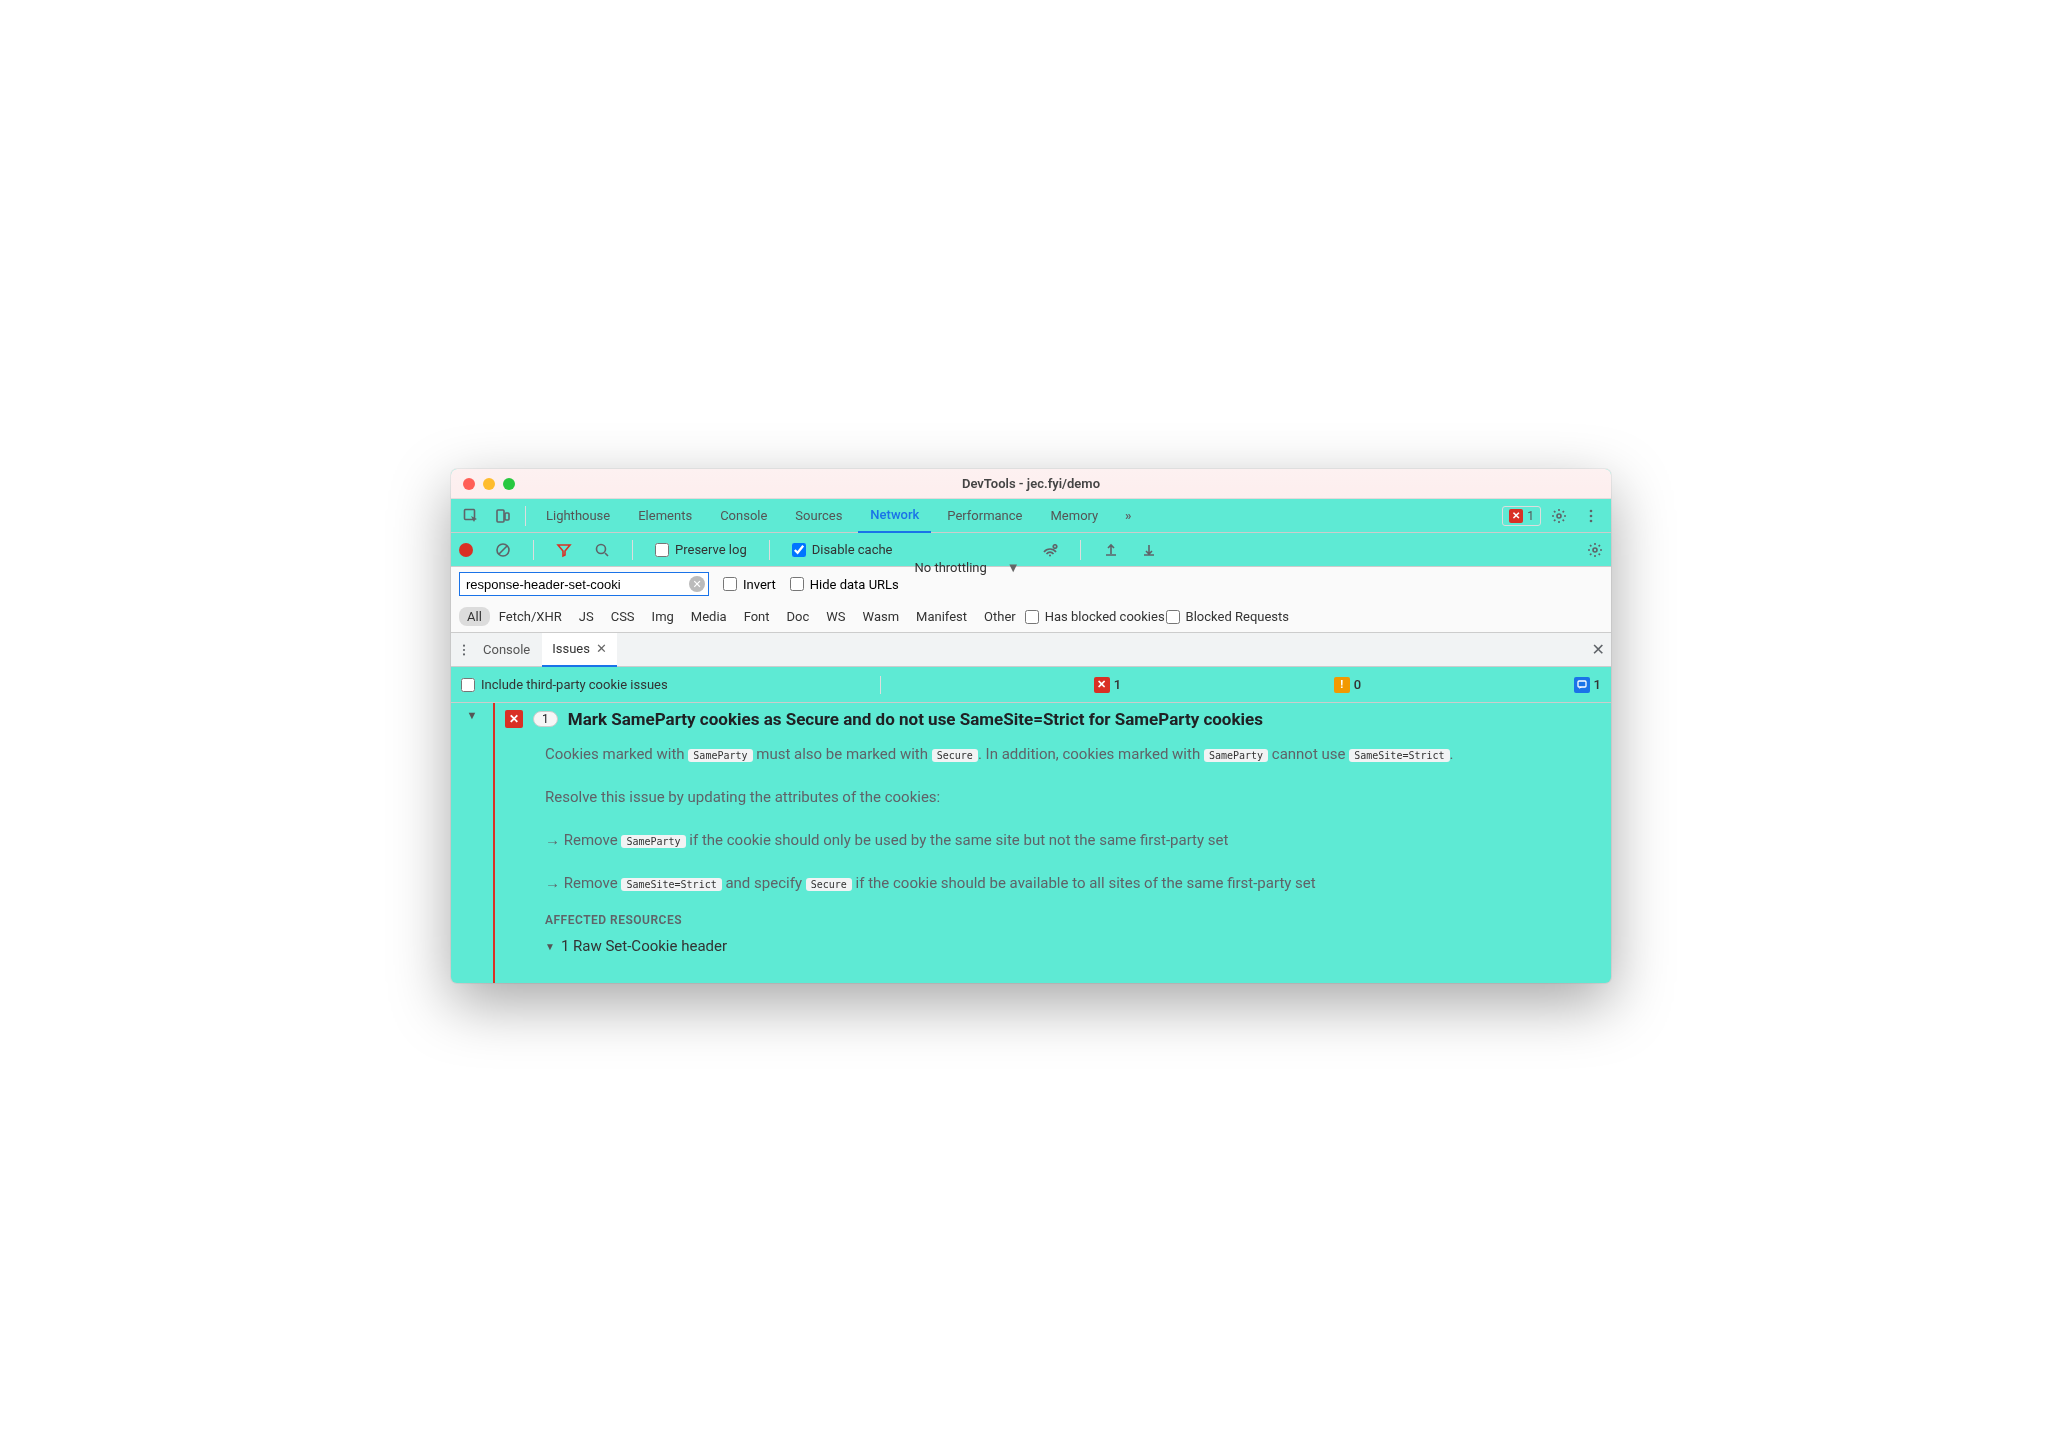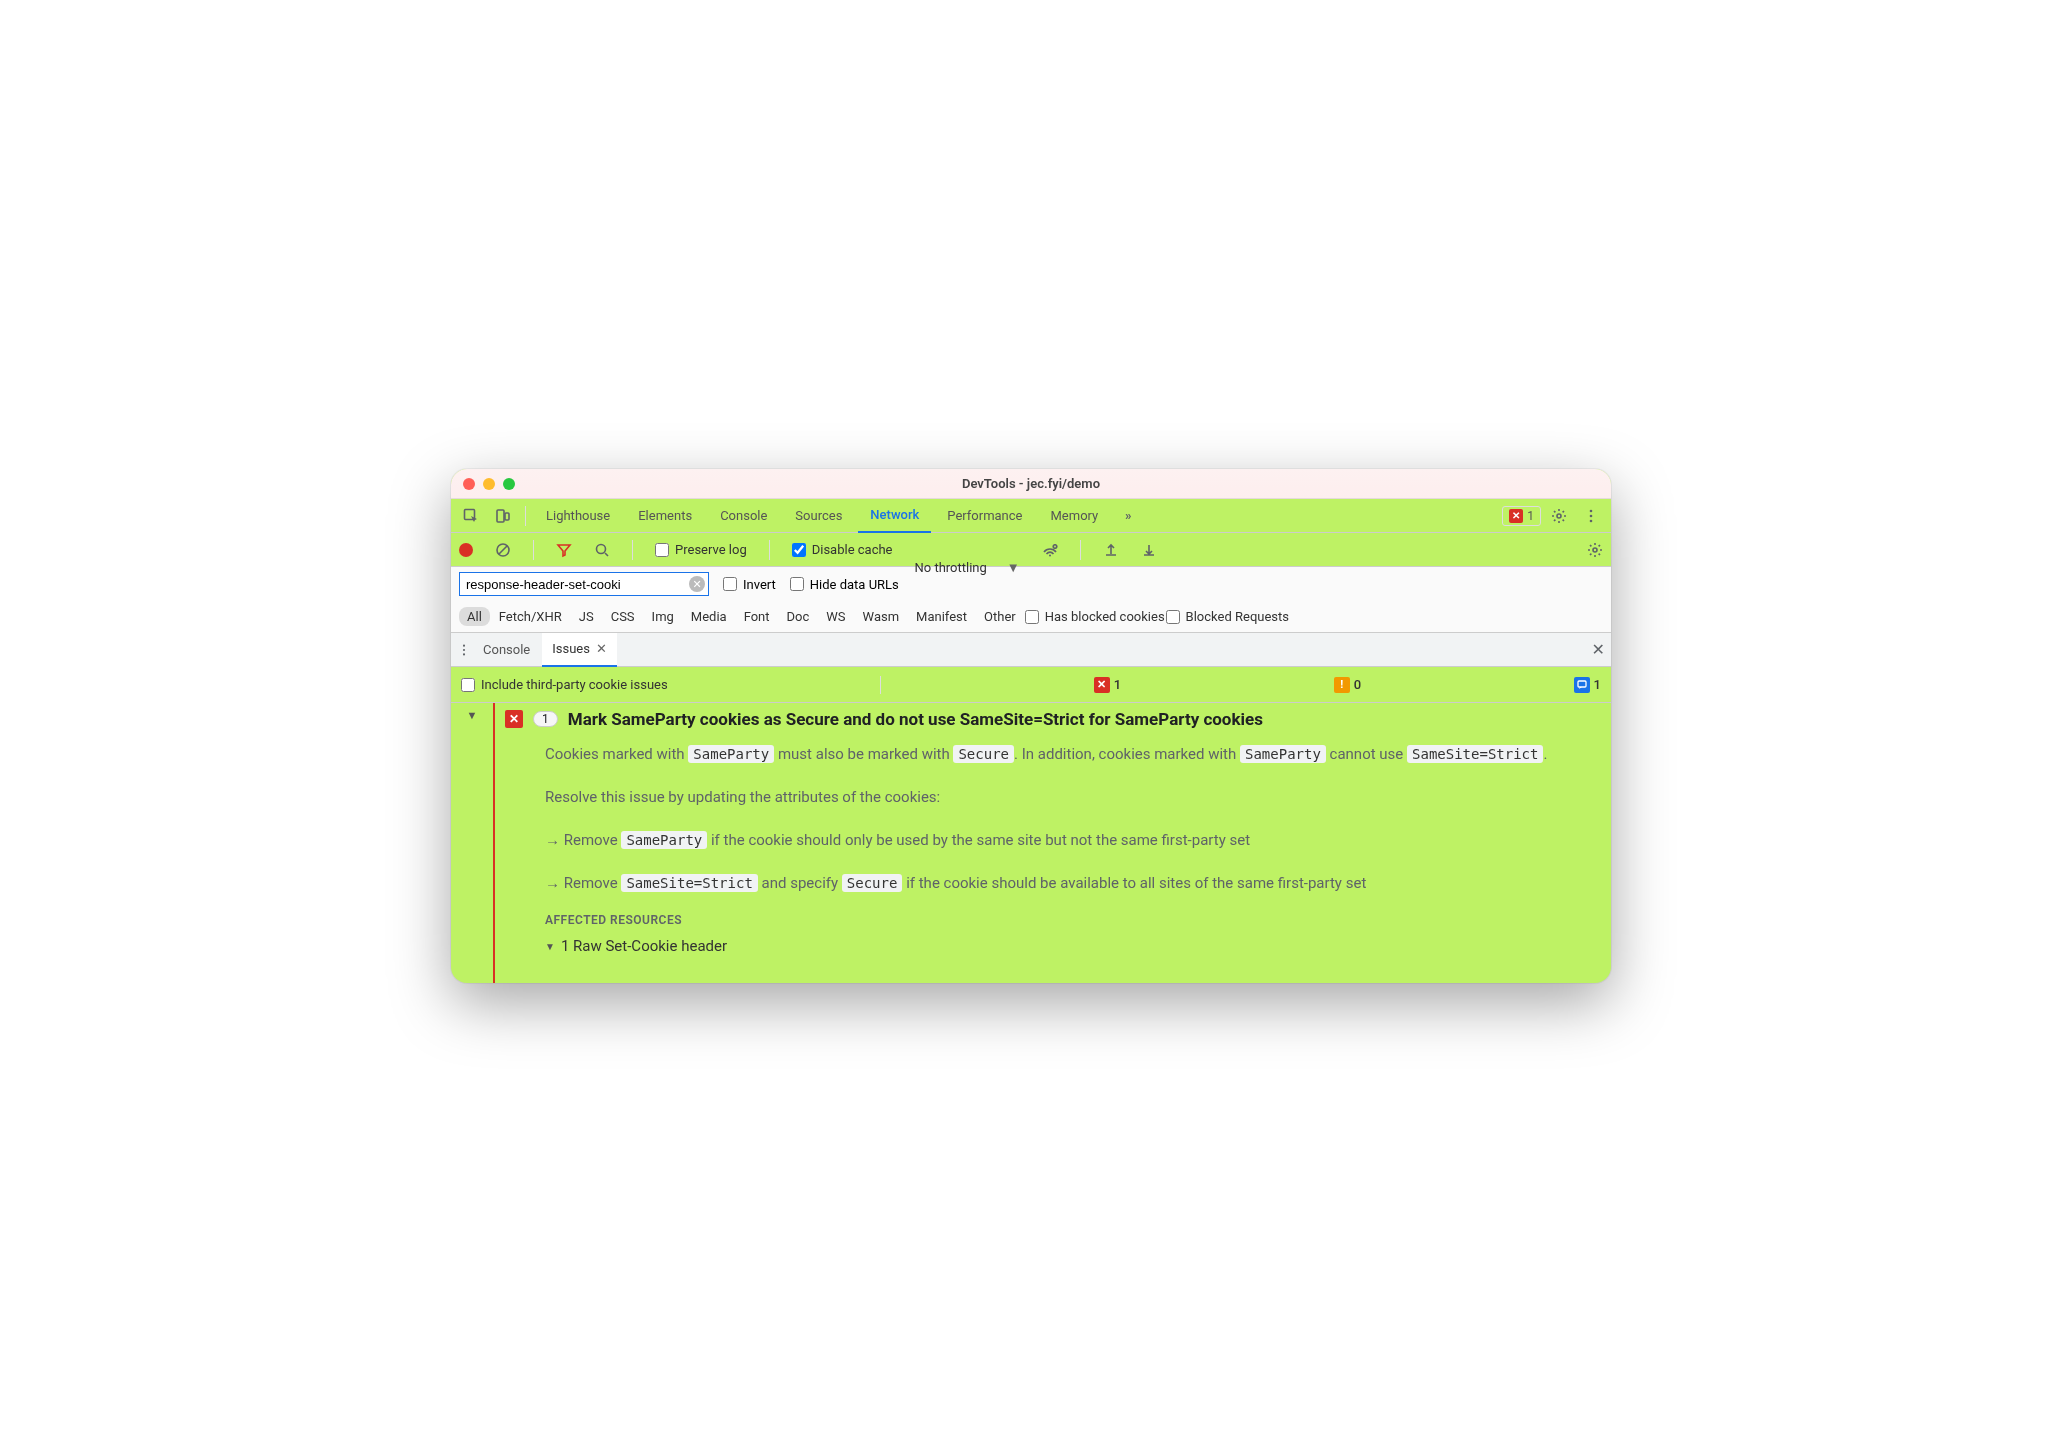--- a/index.html
+++ b/index.html
@@ -7,22 +7,22 @@
   background: #fff;
   font-family: -apple-system, BlinkMacSystemFont, "Segoe UI", Roboto, sans-serif;
   display: flex;
   align-items: center;
   justify-content: center;
   min-height: 100vh;
   padding: 40px;
 }
 .window {
   width: 1160px;
-  background: #bef264;
-  border-radius: 16px;
+  background: #5eead4;
+  border-radius: 6px;
   box-shadow: 0 20px 60px rgba(0,0,0,0.35), 0 0 0 1px rgba(0,0,0,0.05);
   overflow: hidden;
 }
 .titlebar {
   height: 30px;
   background: linear-gradient(#fdf1f1,#fdeeee);
   display: flex;
   align-items: center;
   position: relative;
   border-bottom: 1px solid #e4dada;
@@ -101,21 +101,21 @@
 .gutter { width:42px; display:flex; flex-direction:column; align-items:center; padding-top:6px; gap:4px; }
 .gutter .tri { color:#555; font-size:11px; cursor:pointer;}
 .issue-line { width:2px; background:#d93025; }
 .issue-content { flex:1; padding: 6px 18px 20px 0; }
 .issue-title-row { display:flex; align-items:center; gap:10px; margin-bottom:12px;}
 .issue-title-row .ico { width:18px; height:18px; }
 .count-pill { border:1px solid #ccc; border-radius:10px; padding:0 8px; font-size:12px; background:#f6f6f6;}
 .issue-title { font-weight:700; font-size:17px; }
 .issue-desc { color:#5f6368; line-height:1.8; padding-left:40px; padding-right:10px;}
 .issue-desc p { margin-bottom:16px; }
-code.inline { background:#f1f3f4; padding:1px 5px; border-radius:3px; font-family: ui-monospace, Menlo, monospace; font-size:14px; color:#333;}
+code.inline { background:#f1f3f4; padding:1px 5px; border-radius:3px; font-family: ui-monospace, Menlo, monospace; font-size:10px; color:#333;}
 .arrow-item { padding-left:0; }
 .arrow-item::before { content:"→ "; color:#5f6368; }
 .affected { padding-left:40px; margin-top:8px;}
 .affected h4 { font-size:12px; letter-spacing:0.5px; color:#5f6368; font-weight:600; margin-bottom:10px;}
 .aff-row { display:flex; align-items:center; gap:6px; color:#333; font-size:15px; margin-bottom:8px; cursor:pointer;}
 .aff-row .tri { font-size:10px; color:#555;}
 .cookie-val { padding-left:20px; font-size:15px; }
 
 svg { display:block; }
 .ic { width:16px; height:16px; fill:none; stroke:#5f6368; stroke-width:1.6; }

